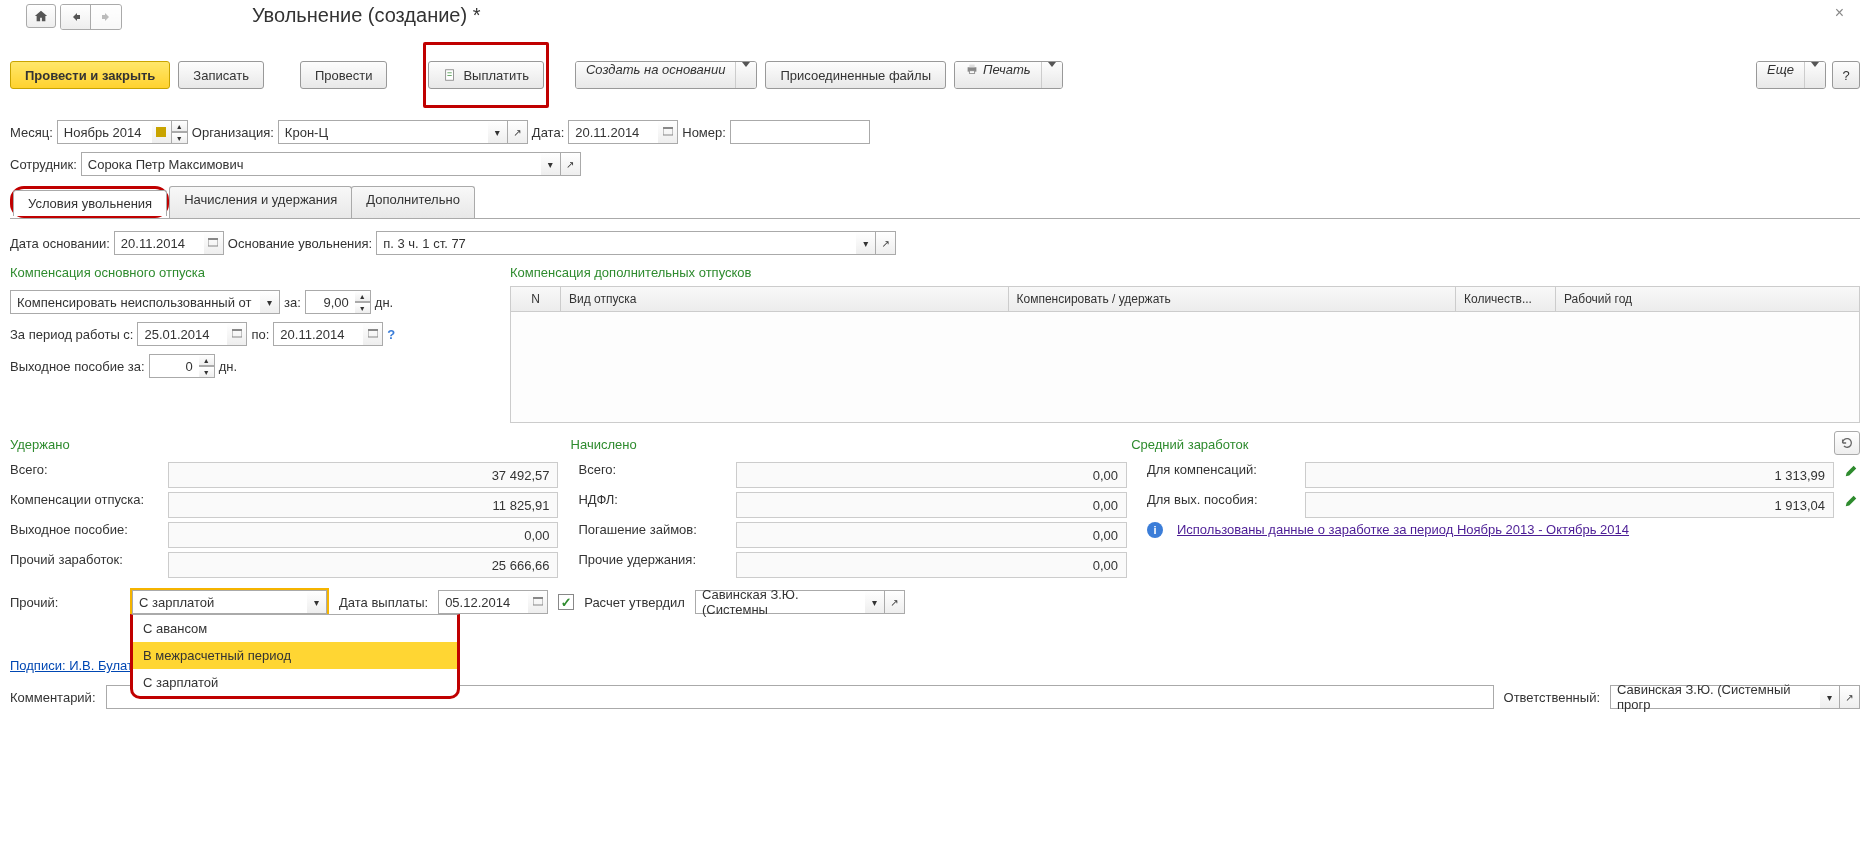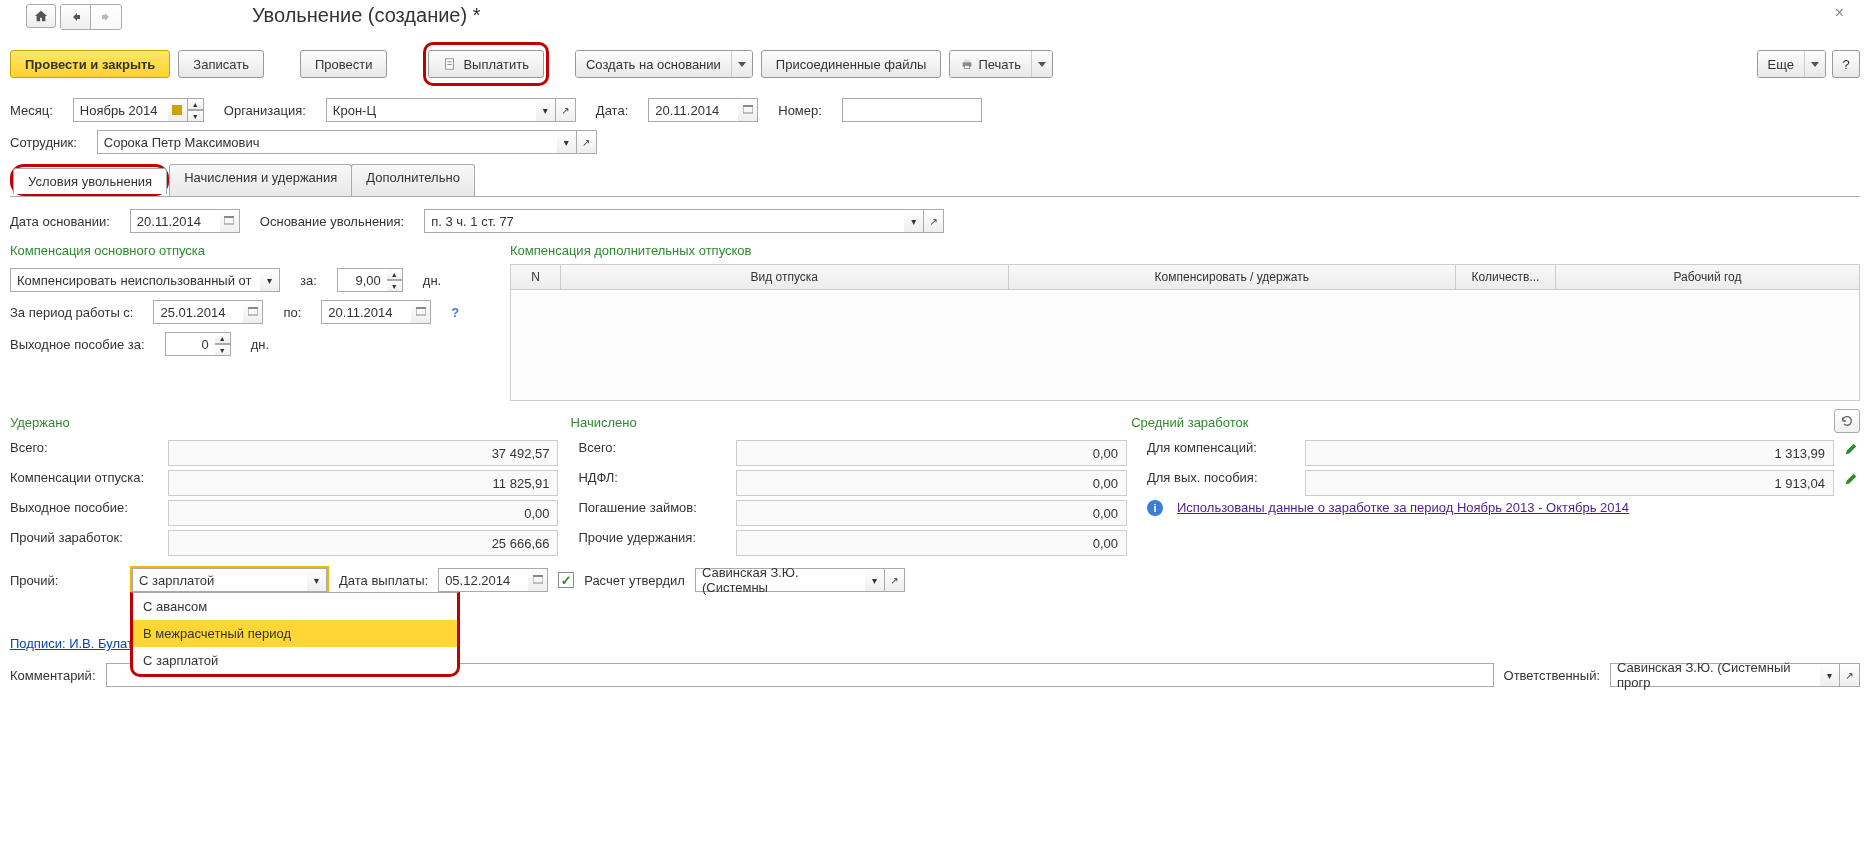--- a/index.html
+++ b/index.html
@@ -8,43 +8,43 @@
   .nav-btn { width: 30px; height: 24px; border: 1px solid #aaa; background: linear-gradient(#fff,#eee); border-radius: 3px; margin-right: 4px; display:flex; align-items:center; justify-content:center; cursor:pointer; }
   .nav-btn-group { display:flex; border:1px solid #aaa; border-radius:3px; overflow:hidden; margin-right:10px;}
   .nav-btn-group .nav-btn { border:none; border-right:1px solid #aaa; border-radius:0; margin:0;}
   .nav-btn-group .nav-btn:last-child { border-right:none;}
   .title { font-size: 20px; margin-left: 120px; }
   .close-x { margin-left:auto; font-size:16px; color:#888; cursor:pointer;}
   .toolbar { display:flex; align-items:center; padding: 8px 10px; gap: 8px; }
   .btn { height: 28px; padding: 0 14px; border:1px solid #999; background:linear-gradient(#fdfdfd,#e8e8e8); border-radius:3px; display:inline-flex; align-items:center; gap:6px; cursor:pointer; white-space:nowrap;}
   .btn-yellow { background: linear-gradient(#ffe76b,#ffd22e); border-color:#c9a400; font-weight:bold;}
   .btn-split { display:flex; border:1px solid #999; border-radius:3px; overflow:hidden;}
-  .btn-split .seg { padding:0 10px; height:26px; display:flex; align-items:center; background:linear-gradient(#fdfdfd,#e8e8e8);}
+  .btn-split .seg { padding:0 10px; height:26px; display:flex; align-items:flex-start; background:linear-gradient(#fdfdfd,#e8e8e8);font-style:italic;}
   .btn-split .seg:first-child { border-right:1px solid #ccc;}
   .btn-split .caret { width:18px; justify-content:center;}
   .btn-split .caret::after { content:""; border-left:4px solid transparent; border-right:4px solid transparent; border-top:5px solid #555;}
-  .highlight-red { border:3px solid #c00000; border-radius:10px; padding:5px 2px;}
-  .form-row { display:flex; align-items:center; padding: 4px 10px; gap: 20px; flex-wrap:wrap;}
+  .highlight-red { border:3px solid #c00000; border-radius:2px; padding:16px 2px;}
+  .form-row { display:flex; align-items:center; padding: 4px 10px; gap: 4px; flex-wrap:wrap;}
   .lbl { white-space:nowrap; }
   .inp { height:24px; border:1px solid #aaa; padding:0 6px; background:#fff; display:flex; align-items:center;}
   .inp-combo { display:flex; align-items:stretch;}
   .inp-combo .inp { border-right:none;}
   .inp-combo .cbtn { width:20px; border:1px solid #aaa; border-left:none; background:linear-gradient(#fff,#eee); display:flex; align-items:center; justify-content:center; cursor:pointer; font-size:10px;}
   .spin { display:flex; flex-direction:column;}
   .spin .sb { height:12px; width:16px; border:1px solid #aaa; border-left:none; background:linear-gradient(#fff,#eee); font-size:7px; display:flex; align-items:center; justify-content:center; cursor:pointer;}
   .tabs { display:flex; border-bottom:1px solid #aaa; margin:6px 10px 0;}
   .tab { padding:5px 14px; border:1px solid #aaa; border-bottom:none; background:linear-gradient(#f8f8f8,#e8e8e8); margin-right:-1px; cursor:pointer; border-radius:3px 3px 0 0;}
   .tab.active { background:#fff; position:relative; top:1px;}
   .tab-body { padding: 8px 10px; }
   .green-h { color:#2e8b2e; font-size:13px; margin:6px 0;}
   .cols { display:flex; gap:20px; }
   .col { flex:1; }
   .table { border:1px solid #ccc; background:#fdfdfd;}
   .thead { display:flex; background:linear-gradient(#f8f8f8,#ececec); border-bottom:1px solid #ccc;}
-  .th { padding:5px 8px; border-right:1px solid #ccc; font-size:12px;text-align:center;}
+  .th { padding:5px 8px; border-right:1px solid #ccc; font-size:12px;}
   .tbody-empty { height:110px;}
   .totals { display:flex; gap:20px; padding:0 10px;}
   .totals .col { flex:1;}
   .trow { display:flex; align-items:flex-start; margin:4px 0; gap:8px;}
   .trow .tlbl { width:150px;}
   .trow .tval { flex:1; height:26px; border:1px solid #ccc; background:#fafafa; text-align:right; padding:0 8px; display:flex; align-items:center; justify-content:flex-end;}
   .pencil { width:18px; height:18px; color:#2e8b2e; cursor:pointer; display:flex; align-items:center; justify-content:center;}
   .info-icon { width:16px; height:16px; border-radius:50%; background:#3b7dd8; color:#fff; font-size:11px; font-weight:bold; display:inline-flex; align-items:center; justify-content:center; margin-right:6px;}
   .info-text { color:#4c1d95;text-decoration:underline;}
   .refresh-btn { width:26px; height:24px; border:1px solid #aaa; background:linear-gradient(#fff,#eee); border-radius:3px; display:flex; align-items:center; justify-content:center; cursor:pointer; margin-left:auto;}

